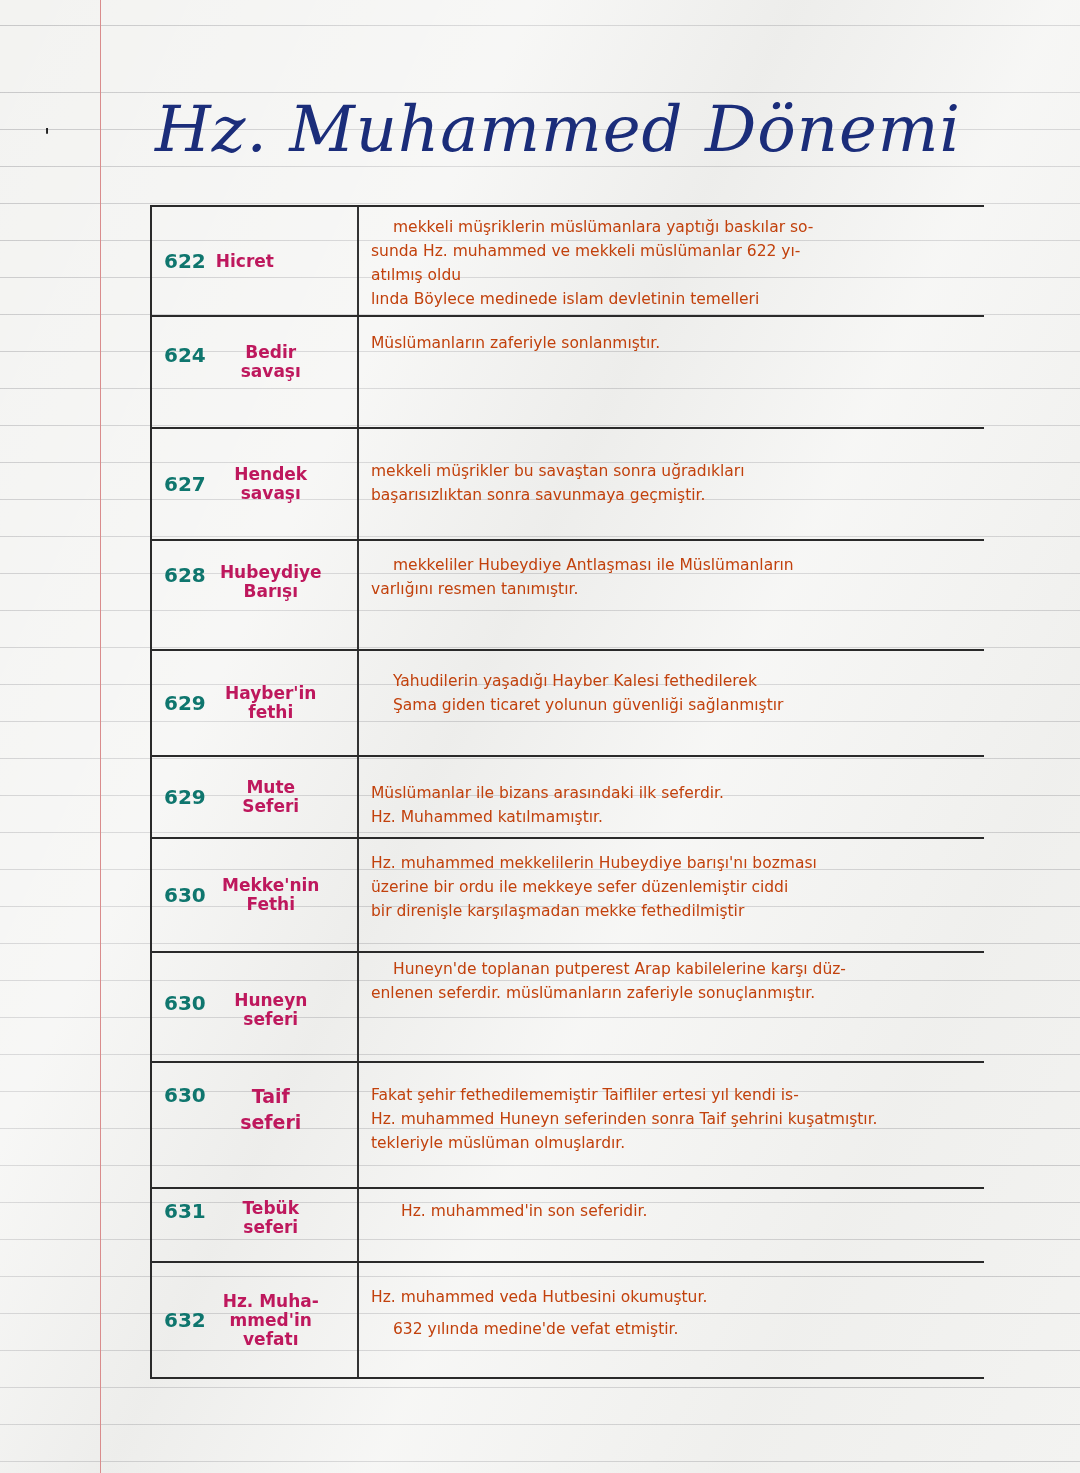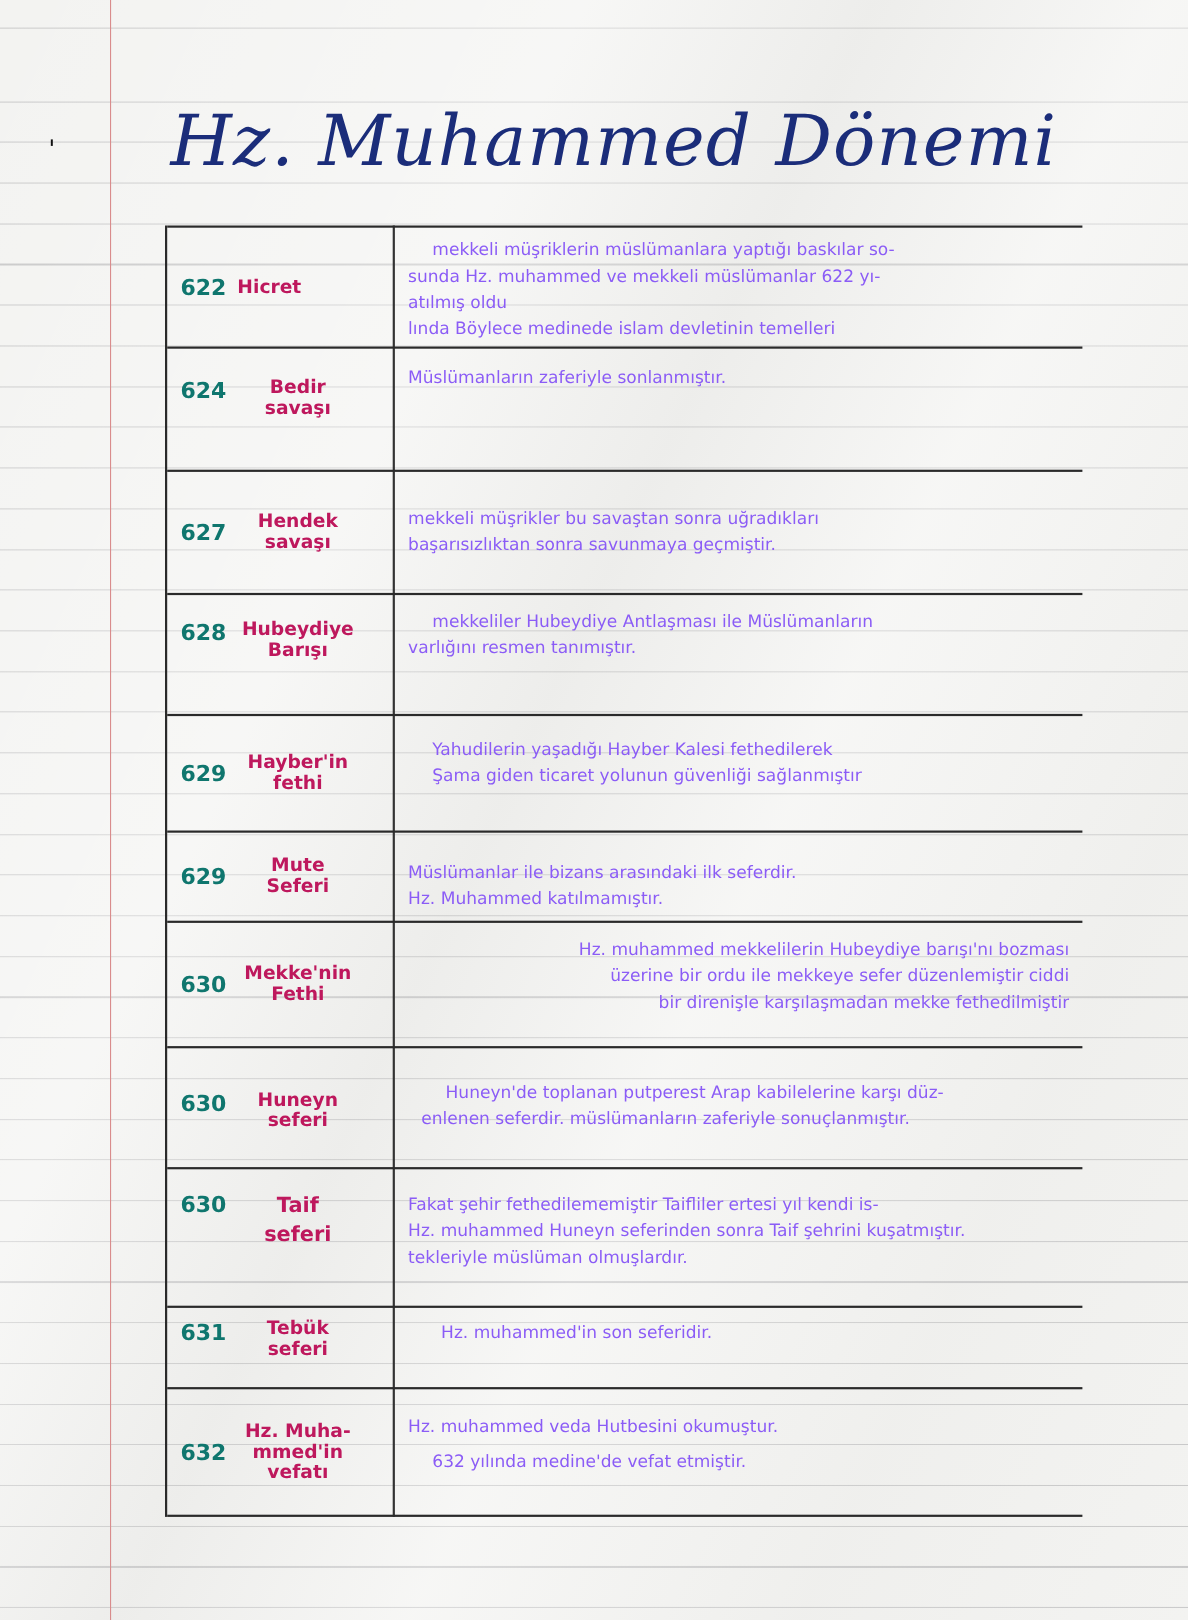--- a/index.html
+++ b/index.html
@@ -96,21 +96,21 @@
     }
     .row-body {
       flex: 1;
       padding: 14px 12px 10px 14px;
       box-sizing: border-box;
     }
     .desc-line {
       font-family: "DejaVu Sans", sans-serif;
       font-size: 15.5px;
       line-height: 24px;
-      color: #8b5cf6;
+      color: #c2410c;
       white-space: nowrap;
       overflow: hidden;
     }
     .indent { padding-left: 22px; }
   </style>
 </head>
 <body>
 
 <div class="margin-line"></div>
 <div class="apostrophe">'</div>
@@ -205,36 +205,36 @@
   </div>
 
   <div class="row" style="height:112px;">
     <div class="row-head">
       <span class="year">630</span>
       <span class="event">
         <div>Mekke'nin</div>
         <div>Fethi</div>
       </span>
     </div>
-    <div class="row-body" style="padding-top:12px;text-align:right;">
+    <div class="row-body" style="padding-top:12px;">
       <div class="desc-line">Hz. muhammed mekkelilerin Hubeydiye barışı'nı bozması</div>
       <div class="desc-line">üzerine bir ordu ile mekkeye sefer düzenlemiştir ciddi</div>
       <div class="desc-line">bir direnişle karşılaşmadan mekke fethedilmiştir</div>
     </div>
   </div>
 
   <div class="row" style="height:108px;">
     <div class="row-head" style="align-items:flex-start;padding-top:38px;">
       <span class="year">630</span>
       <span class="event">
         <div>Huneyn</div>
         <div>seferi</div>
       </span>
     </div>
-    <div class="row-body" style="padding-top:28px;margin-left:12px;">
+    <div class="row-body" style="padding-top:4px;">
       <div class="desc-line indent">Huneyn'de toplanan putperest Arap kabilelerine karşı düz-</div>
       <div class="desc-line">enlenen seferdir. müslümanların zaferiyle sonuçlanmıştır.</div>
     </div>
   </div>
 
   <div class="row" style="height:124px;">
     <div class="row-head" style="align-items:flex-start;padding-top:20px;">
       <span class="year">630</span>
       <span class="event" style="font-size:19px;line-height:26px;">
         <div>Taif</div>

